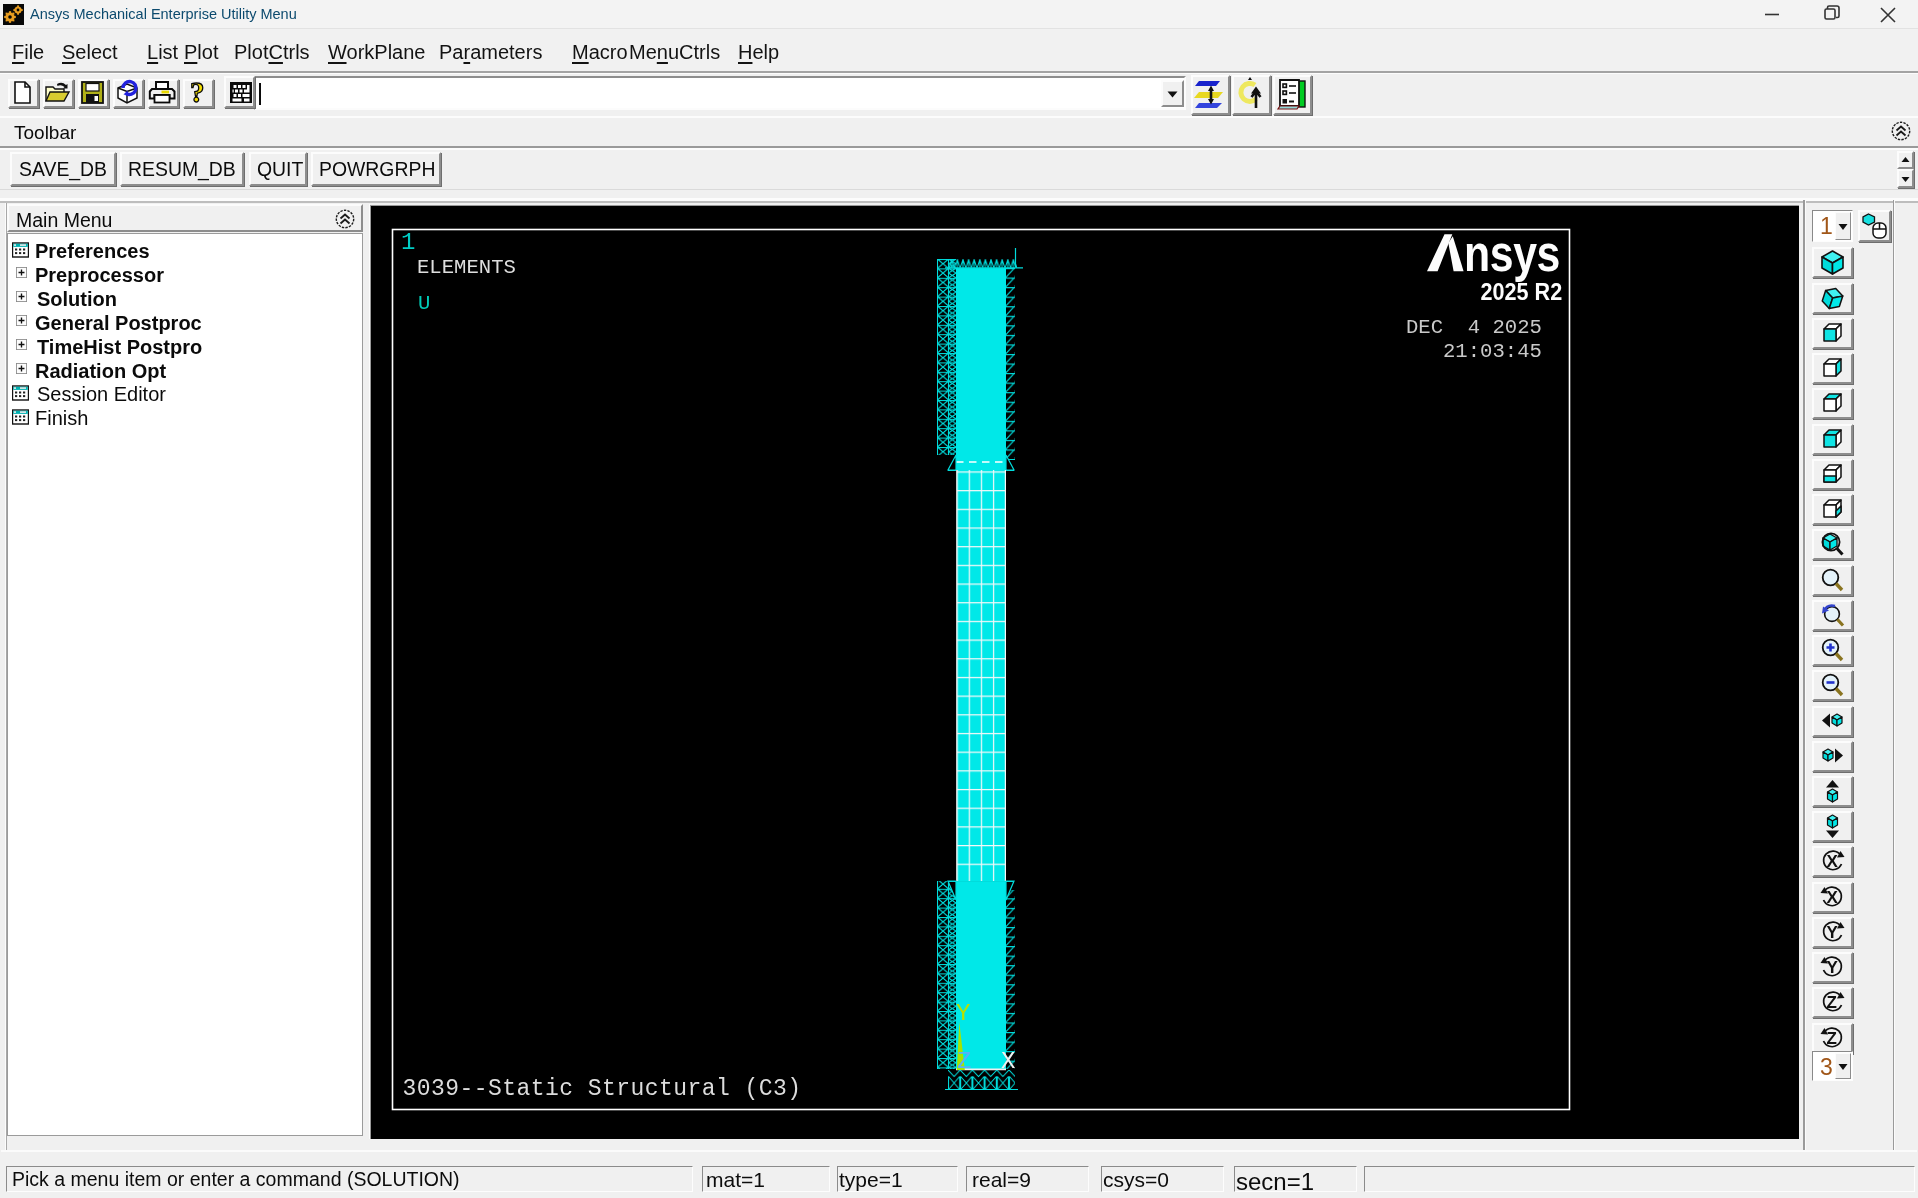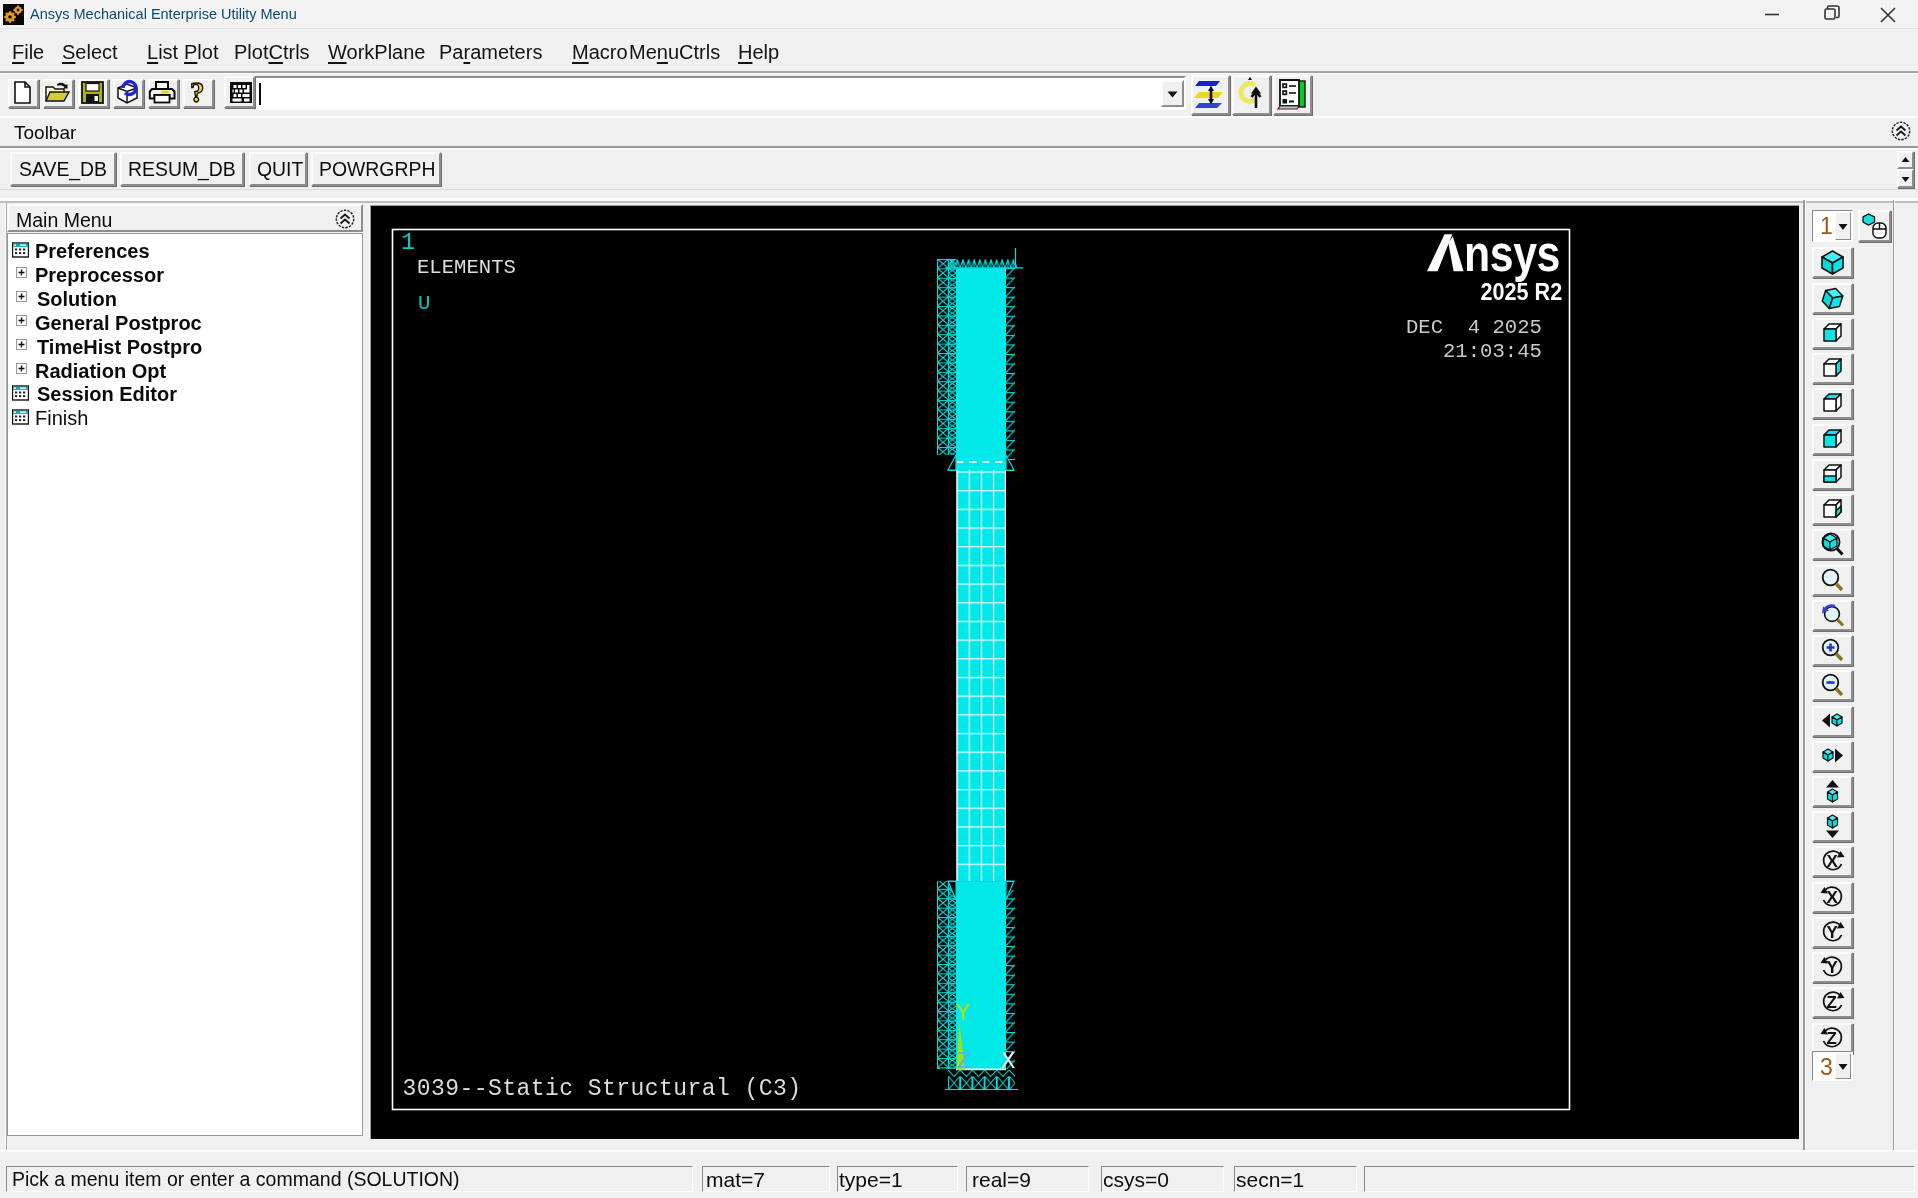--- a/index.html
+++ b/index.html
@@ -275,21 +275,21 @@
       <rect x="8" y="1.8" width="6" height="1.6" fill="#e8e8e8"></rect>
  <g fill="#222">
         <rect x="3" y="6" width="2.2" height="2"></rect>
         <rect x="7" y="6" width="2.2" height="2"></rect>
         <rect x="11" y="6" width="2.2" height="2"></rect>
  <rect x="3" y="9.6" width="2.2" height="2"></rect>
         <rect x="7" y="9.6" width="2.2" height="2"></rect>
         <rect x="11" y="9.6" width="2.2" height="2"></rect>
       </g>
 </svg>
-<div class="lbl" style="left:37px;top:383px;font-size:20px;font-weight:bold">Session Editor</div>
+<div class="lbl" style="left:37px;top:383px;font-size:20px;font-weight:normal">Session Editor</div>
 <svg class="abs" style="left:12px;top:409px" width="17" height="16" viewBox="0 0 17 15">
  <rect x="0.5" y="0.5" width="16" height="14" fill="#fff" stroke="#111" stroke-width="1.4"></rect>
  <rect x="1.2" y="1.2" width="14.6" height="3.2" fill="#00b2b2"></rect>
  <rect x="2" y="1.8" width="2" height="1.6" fill="#e8e8e8"></rect>
       <rect x="8" y="1.8" width="6" height="1.6" fill="#e8e8e8"></rect>
  <g fill="#222">
         <rect x="3" y="6" width="2.2" height="2"></rect>
         <rect x="7" y="6" width="2.2" height="2"></rect>
         <rect x="11" y="6" width="2.2" height="2"></rect>
  <rect x="3" y="9.6" width="2.2" height="2"></rect>
@@ -583,24 +583,24 @@
 <div class="lbl" style="left:1820px;top:1054px;font-size:23px;color:#a05618">3</div>
 <div class="btn" style="left:1835px;top:1053px;width:16px;height:26px;border-width:1px;box-shadow:none;"></div>
 <svg class="abs" style="left:1835px;top:1053px" width="16" height="26">
       <path d="M3.5 11 L12.5 11 L8 17 Z" fill="#111"></path>
     </svg>
 
 <div id="statusbar"></div>
 <div class="spanel" style="left:6px;width:687px"></div>
 <div class="stext" style="left:11.5px;transform:scaleX(.975);transform-origin:0 0">Pick a menu item or enter a command (SOLUTION)</div>
 <div class="spanel" style="left:702px;width:128px"></div>
-<div class="stext" style="left:706px;font-size:21px">mat=7</div>
+<div class="stext" style="left:706px;font-size:21px">mat=1</div>
 <div class="spanel" style="left:837px;width:121px"></div>
 <div class="stext" style="left:839px;font-size:21px">type=1</div>
 <div class="spanel" style="left:966px;width:123px"></div>
 <div class="stext" style="left:972px;font-size:21px">real=9</div>
 <div class="spanel" style="left:1101px;width:123px"></div>
 <div class="stext" style="left:1103px;font-size:21px">csys=0</div>
 <div class="spanel" style="left:1234px;width:123px"></div>
-<div class="stext" style="left:1236px;font-size:21px">secn=1</div>
+<div class="stext" style="left:1236px;font-size:24px">secn=1</div>
 <div class="spanel" style="left:1364px;width:551px"></div>
 
 </div>
 
 </body></html>

